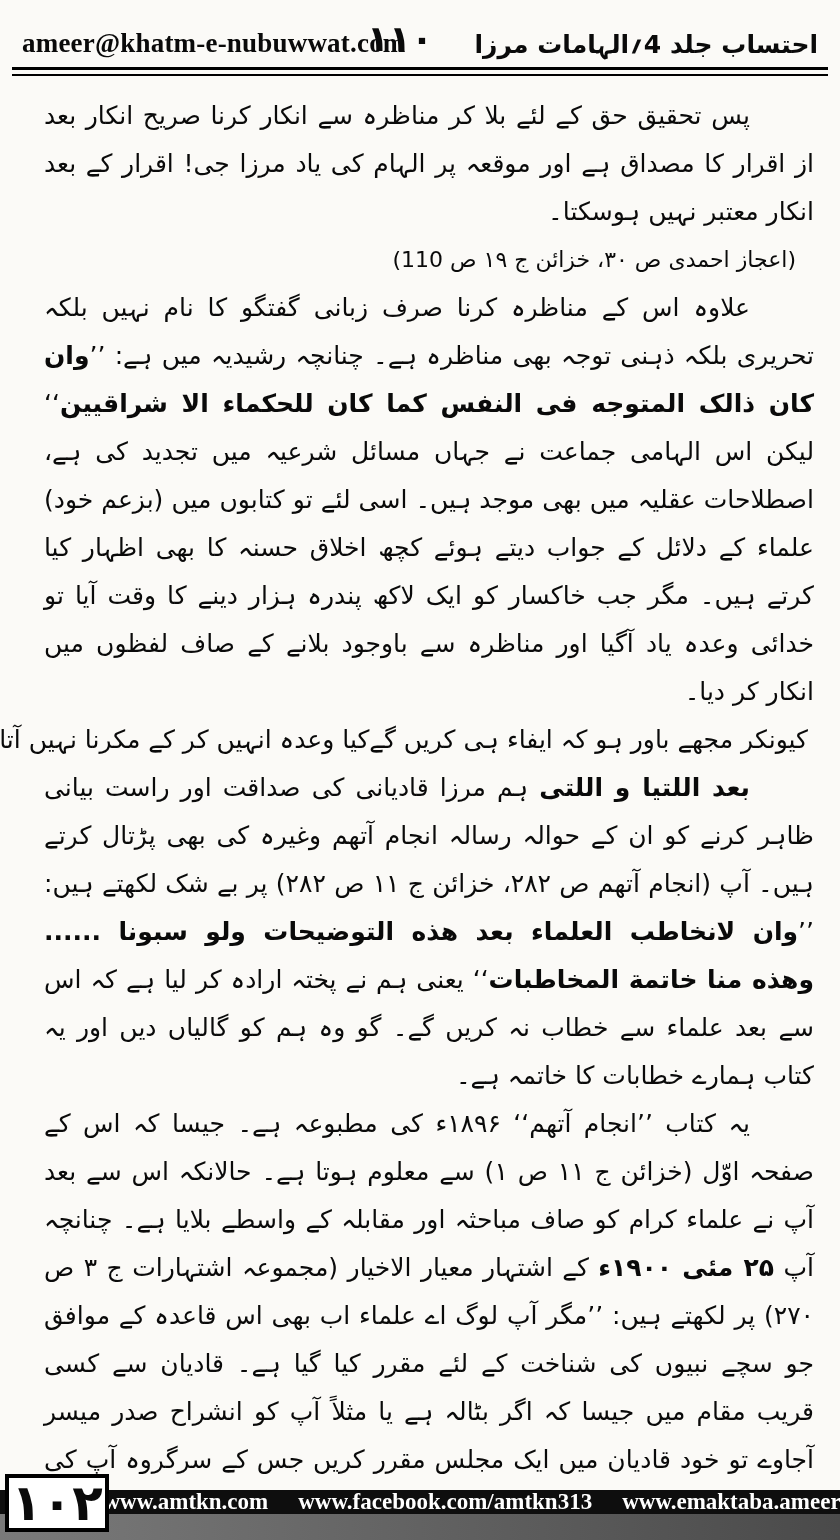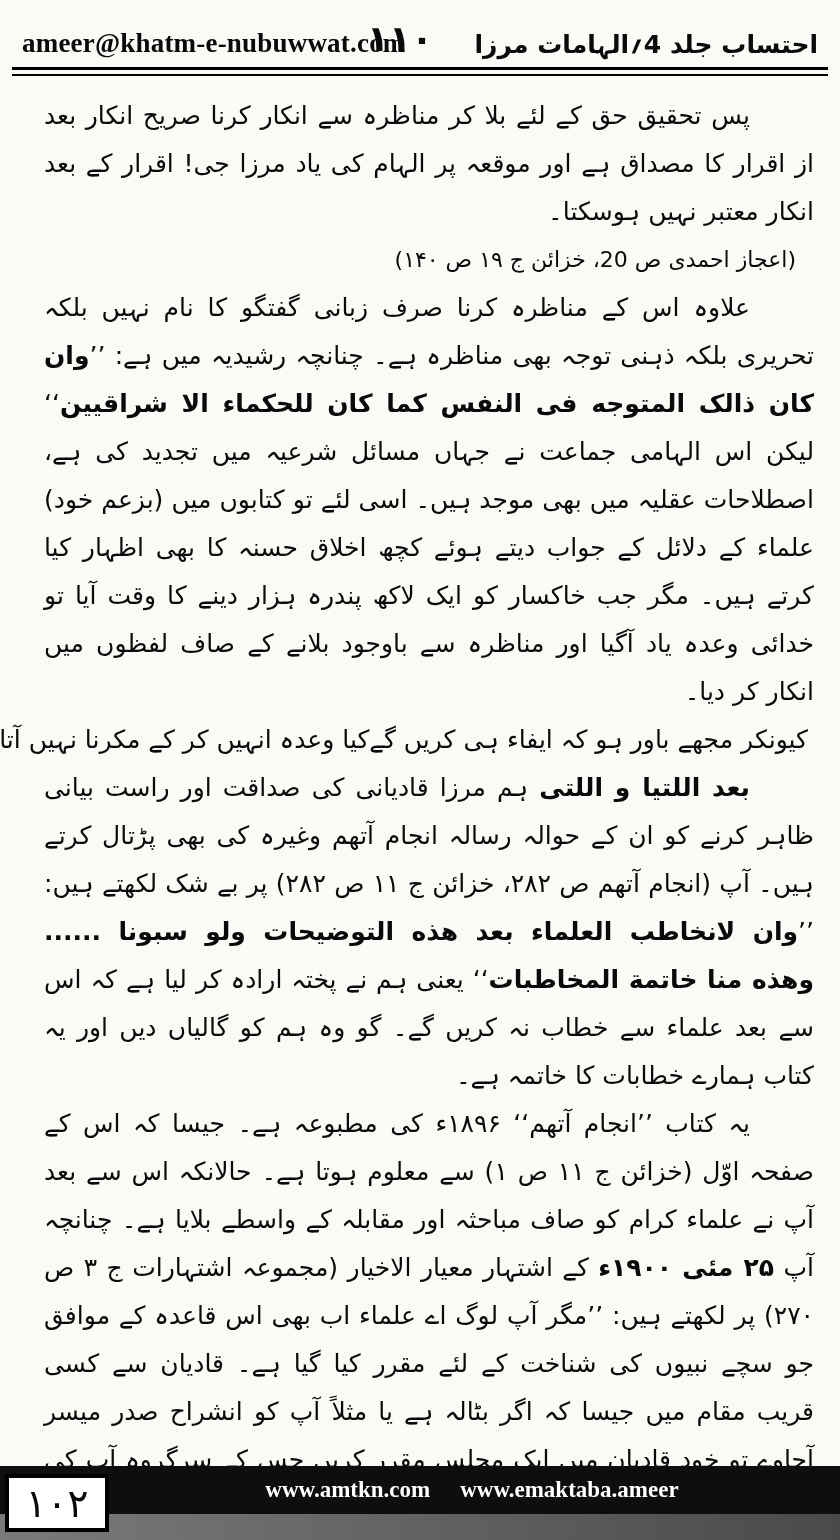--- a/index.html
+++ b/index.html
@@ -67,21 +67,21 @@
     justify-content: space-between;
     direction: rtl;
     padding: 0 6px;
   }
   .couplet span { white-space: nowrap; }
   
   .footer { position: absolute; left: 0; right: 0; bottom: 0; height: 66px; }
   .footer-bar {
     position: absolute;
     left: 0; right: 0; bottom: 26px;
-    height: 48px;
+    height: 24px;
     background: var(--footer-bar, #0e0e0e);
     display: flex;
     align-items: center;
     justify-content: center;
     gap: 30px;
     direction: ltr;
     padding-left: 104px;
   }
   .footer-bar span {
     color: #ffffff;
@@ -103,53 +103,54 @@
     width: 96px;
     height: 50px;
     background: #ffffff;
     border: 4px solid #000;
     display: flex;
     align-items: center;
     justify-content: center;
     z-index: 2;
   }
   .pagebox span {
-    font-size: 39px;
-    font-weight: normal;
+    font-size: 50px;
+    font-weight: bold;
     line-height: 1;
   }
 </style>
 </head>
 <body>
 
 <div class="page" style="--paper: #fbfaf7; --ink: #0a0a0a; --footer-bar: #0e0e0e;">
 
   <div class="header">
     <div class="email">ameer@khatm-e-nubuwwat.com</div>
     <div class="pageno">۱۱۰</div>
     <div class="title">احتساب جلد 4؍الہامات مرزا</div>
   </div>
 
   <div class="rule"></div>
 
   <div class="body">
       <p class="para indent"><span class="seg">پس تحقیق حق کے لئے بلا کر مناظرہ سے انکار کرنا صریح انکار بعد از اقرار کا مصداق ہے اور موقعہ پر الہام کی یاد مرزا جی! اقرار کے بعد انکار معتبر نہیں ہوسکتا۔</span></p>
-      <p class="reference">(اعجاز احمدی ص 20، خزائن ج ۱۹ ص ۱۴۰)</p>
+      <p class="reference">(اعجاز احمدی ص ۳۰، خزائن ج ۱۹ ص 110)</p>
       <p class="para indent"><span class="seg">علاوہ اس کے مناظرہ کرنا صرف زبانی گفتگو کا نام نہیں بلکہ تحریری بلکہ ذہنی توجہ بھی مناظرہ ہے۔ چنانچہ رشیدیہ میں ہے: ’’</span><span class="seg bold">وان کان ذالک المتوجه فی النفس کما کان للحکماء الا شراقیین</span><span class="seg">‘‘ لیکن اس الہامی جماعت نے جہاں مسائل شرعیہ میں تجدید کی ہے، اصطلاحات عقلیہ میں بھی موجد ہیں۔ اسی لئے تو کتابوں میں (بزعم خود) علماء کے دلائل کے جواب دیتے ہوئے کچھ اخلاق حسنہ کا بھی اظہار کیا کرتے ہیں۔ مگر جب خاکسار کو ایک لاکھ پندرہ ہزار دینے کا وقت آیا تو خدائی وعدہ یاد آگیا اور مناظرہ سے باوجود بلانے کے صاف لفظوں میں انکار کر دیا۔</span></p>
       <div class="couplet">
         <span>کیونکر مجھے باور ہو کہ ایفاء ہی کریں گے</span>
         <span>کیا وعدہ انہیں کر کے مکرنا نہیں آتا</span>
       </div>
       <p class="para indent"><span class="seg bold">بعد اللتیا و اللتی</span><span class="seg"> ہم مرزا قادیانی کی صداقت اور راست بیانی ظاہر کرنے کو ان کے حوالہ رسالہ انجام آتھم وغیرہ کی بھی پڑتال کرتے ہیں۔ آپ (انجام آتھم ص ۲۸۲، خزائن ج ۱۱ ص ۲۸۲) پر بے شک لکھتے ہیں: ’’</span><span class="seg bold">وان لانخاطب العلماء بعد هذه التوضیحات ولو سبونا ...... وهذه منا خاتمة المخاطبات</span><span class="seg">‘‘ یعنی ہم نے پختہ ارادہ کر لیا ہے کہ اس سے بعد علماء سے خطاب نہ کریں گے۔ گو وہ ہم کو گالیاں دیں اور یہ کتاب ہمارے خطابات کا خاتمہ ہے۔</span></p>
       <p class="para indent"><span class="seg">یہ کتاب ’’انجام آتھم‘‘ ۱۸۹۶ء کی مطبوعہ ہے۔ جیسا کہ اس کے صفحہ اوّل (خزائن ج ۱۱ ص ۱) سے معلوم ہوتا ہے۔ حالانکہ اس سے بعد آپ نے علماء کرام کو صاف مباحثہ اور مقابلہ کے واسطے بلایا ہے۔ چنانچہ آپ </span><span class="seg bold">۲۵ مئی ۱۹۰۰ء</span><span class="seg"> کے اشتہار معیار الاخیار (مجموعہ اشتہارات ج ۳ ص ۲۷۰) پر لکھتے ہیں: ’’مگر آپ لوگ اے علماء اب بھی اس قاعدہ کے موافق جو سچے نبیوں کی شناخت کے لئے مقرر کیا گیا ہے۔ قادیان سے کسی قریب مقام میں جیسا کہ اگر بٹالہ ہے یا مثلاً آپ کو انشراح صدر میسر آجاوے تو خود قادیان میں ایک مجلس مقرر کریں جس کے سرگروہ آپ کی طرف سے چند ایسے مولوی صاحبان ہوں کہ جو حلم اور برداشت اور تقویٰ اور خوف باری تعالیٰ میں آپ لوگوں کے نزدیک مسلم ہوں۔ پھر ان پر</span></p>
     </div>
 
   <div class="footer">
     <div class="footer-bar">
       <span>www.amtkn.com</span>
+      <span>www.facebook.com/amtkn313</span>
       <span>www.emaktaba.ameer</span>
     </div>
     <div class="footer-strip"></div>
     <div class="pagebox">
       <span>۱۰۲</span>
     </div>
   </div>
 
 </div>
 

